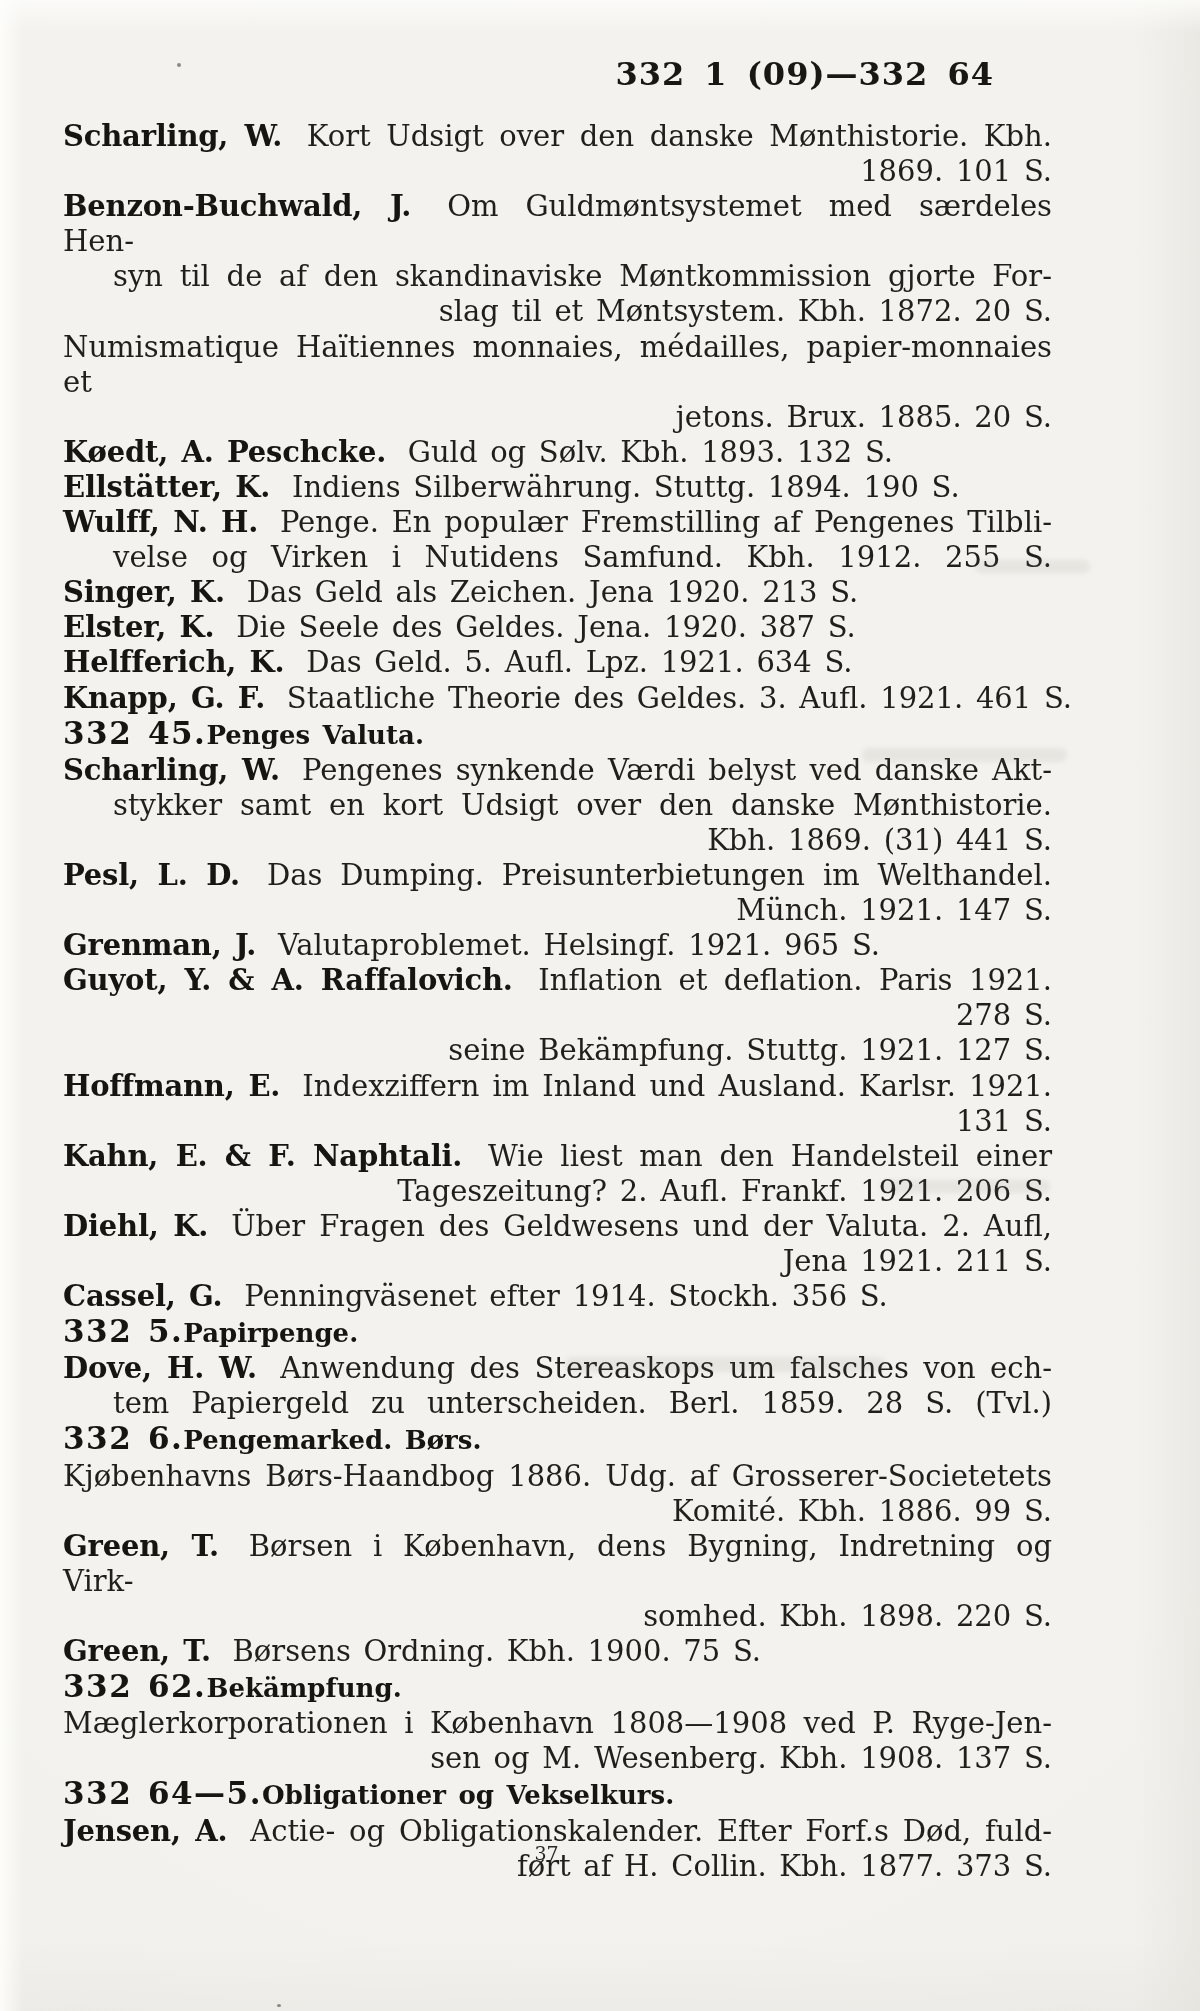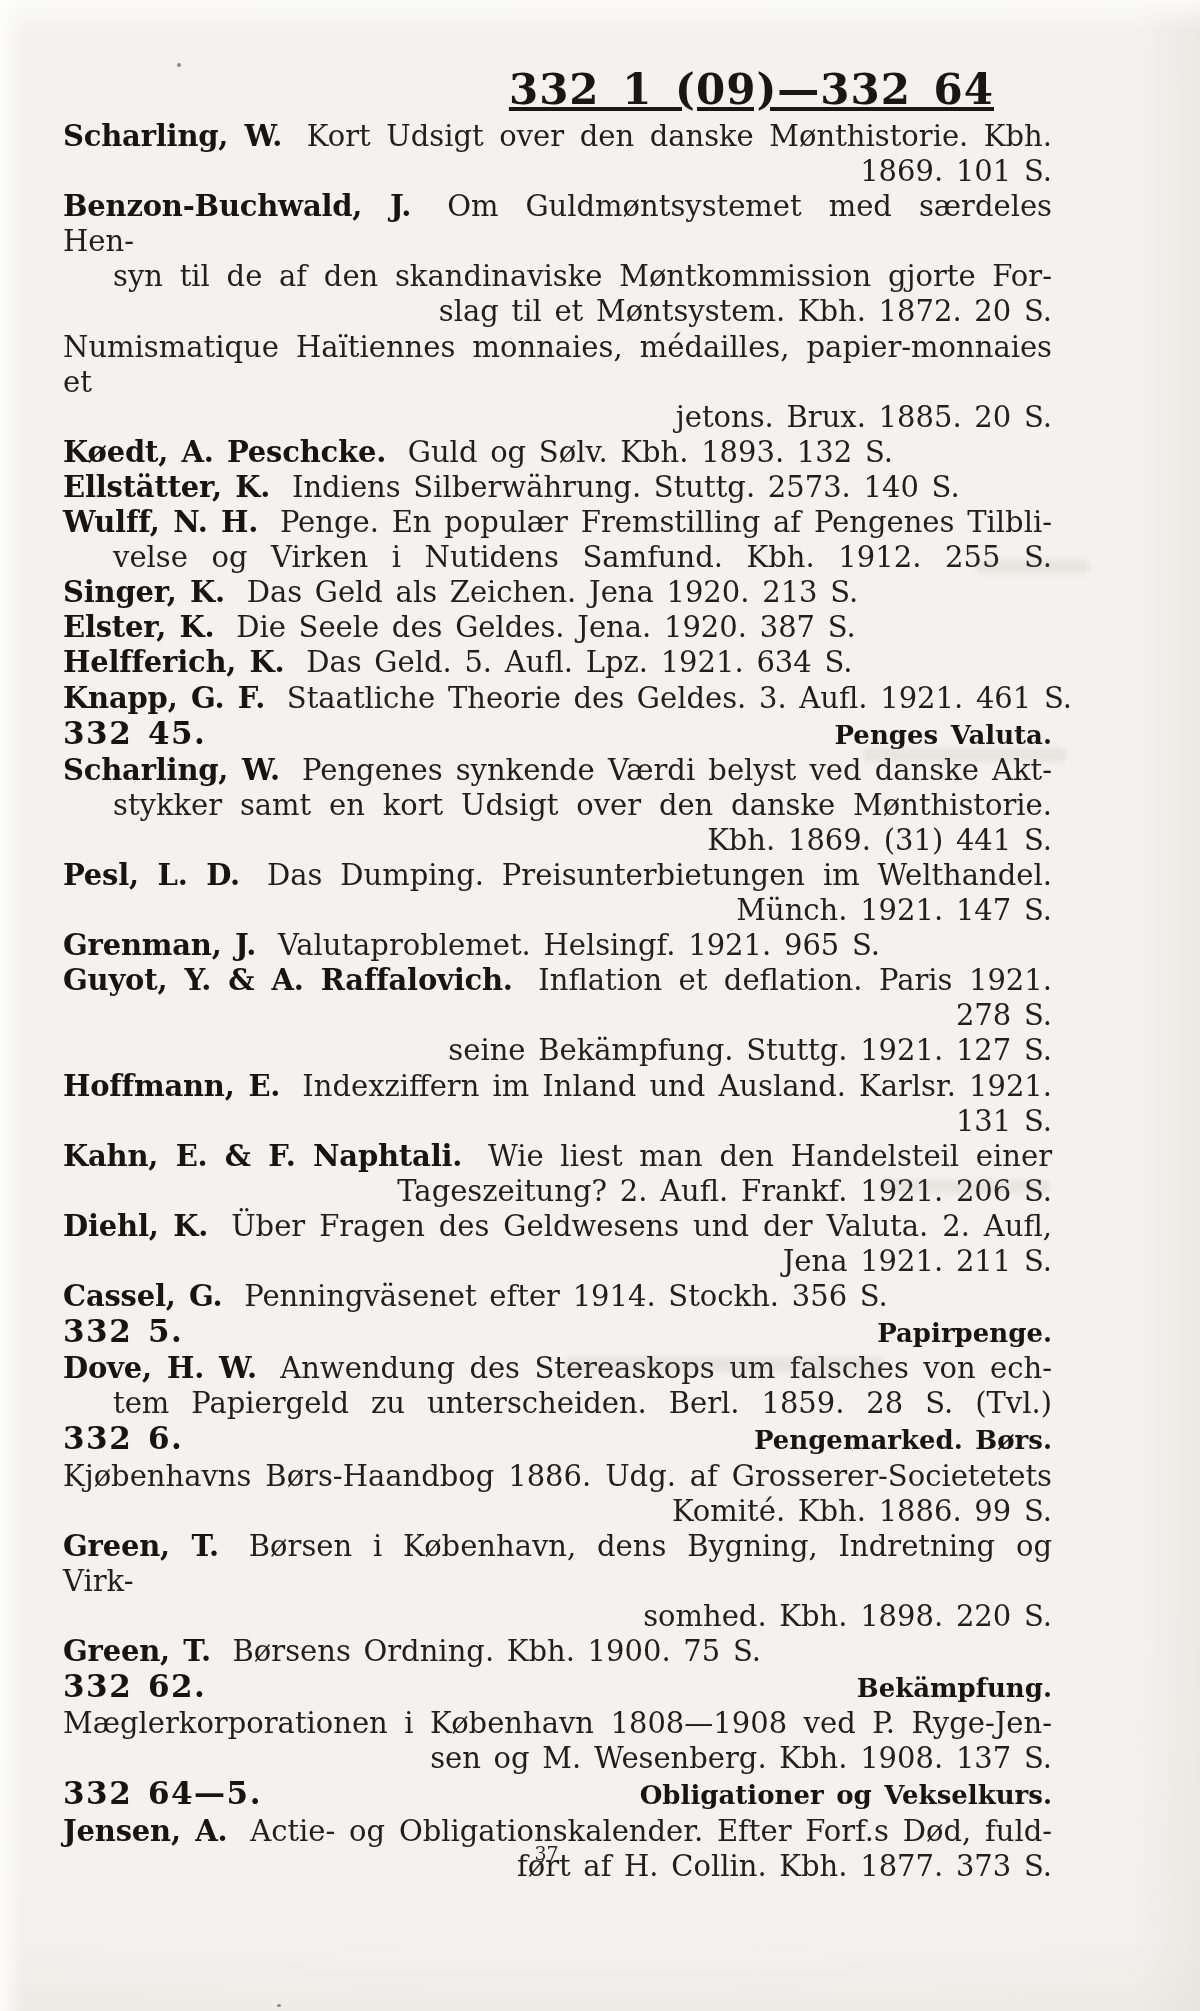--- a/index.html
+++ b/index.html
@@ -16,29 +16,28 @@
     font-family: "DejaVu Serif", "Liberation Serif", serif;
     background:
       linear-gradient(90deg,  rgba(253,253,251,0.95) 0px, rgba(253,253,251,0) 24px),
       linear-gradient(180deg, rgba(252,252,250,0.85) 0px, rgba(252,252,250,0) 32px),
       linear-gradient(270deg, rgba(224,222,216,0.45) 0px, rgba(224,222,216,0) 65px),
       linear-gradient(0deg,   rgba(227,225,219,0.35) 0px, rgba(227,225,219,0) 70px),
       radial-gradient(130% 95% at 48% 42%, #f3f2ee 55%, #eeece7 100%);
   }
   .header-code {
     position: absolute;
-    top: 69px;
+    top: 58px;
     right: 206px;
-    font-size: 42px;
+    font-size: 32px;
     line-height: 1;
     font-weight: 700;
     letter-spacing: 1px;
     word-spacing: 7px;
     color: #191714;
-    text-decoration: underline;
   }
   #text-block {
     position: absolute;
     left: 63px;
     top: 119px;
     width: 989px;
     font-size: 29px;
     line-height: 35.1px;
   }
   .line {
@@ -53,21 +52,21 @@
   }
   .line.ind { padding-left: 50px; text-align: right; }
   .author {
     font-weight: 700;
     color: #171512;
     margin-right: 9px;
     letter-spacing: -0.2px;
   }
   .sec {
     display: flex;
-    justify-content: space-between;
+    justify-content: flex-start;
     align-items: baseline;
     font-weight: 700;
     color: #171512;
     white-space: nowrap;
   }
   .sec .code { font-size: 31px; letter-spacing: 1.5px; }
   .sec .title { font-size: 26px; }
   .page-number {
     position: absolute;
     top: 1842px;
@@ -107,21 +106,21 @@
 
   <div id="text-block">
       <div class="line jst"><b class="author">Scharling, W.</b> <span>Kort Udsigt over den danske Mønthistorie. Kbh.</span></div>
       <div class="line ind"><span>1869. 101 S.</span></div>
       <div class="line jst"><b class="author">Benzon-Buchwald, J.</b> <span>Om Guldmøntsystemet med særdeles Hen-</span></div>
       <div class="line jst ind"><span>syn til de af den skandinaviske Møntkommission gjorte For-</span></div>
       <div class="line ind"><span>slag til et Møntsystem. Kbh. 1872. 20 S.</span></div>
       <div class="line jst"><span>Numismatique Haïtiennes monnaies, médailles, papier-monnaies et</span></div>
       <div class="line ind"><span>jetons. Brux. 1885. 20 S.</span></div>
       <div class="line"><b class="author">Køedt, A. Peschcke.</b> <span>Guld og Sølv. Kbh. 1893. 132 S.</span></div>
-      <div class="line"><b class="author">Ellstätter, K.</b> <span>Indiens Silberwährung. Stuttg. 2573. 140 S.</span></div>
+      <div class="line"><b class="author">Ellstätter, K.</b> <span>Indiens Silberwährung. Stuttg. 1894. 190 S.</span></div>
       <div class="line jst"><b class="author">Wulff, N. H.</b> <span>Penge. En populær Fremstilling af Pengenes Tilbli-</span></div>
       <div class="line jst ind"><span>velse og Virken i Nutidens Samfund. Kbh. 1912. 255 S.</span></div>
       <div class="line"><b class="author">Singer, K.</b> <span>Das Geld als Zeichen. Jena 1920. 213 S.</span></div>
       <div class="line"><b class="author">Elster, K.</b> <span>Die Seele des Geldes. Jena. 1920. 387 S.</span></div>
       <div class="line"><b class="author">Helfferich, K.</b> <span>Das Geld. 5. Aufl. Lpz. 1921. 634 S.</span></div>
       <div class="line"><b class="author">Knapp, G. F.</b> <span>Staatliche Theorie des Geldes. 3. Aufl. 1921. 461 S.</span></div>
       <div class="line sec">
         <span class="code">332 45.</span>
         <span class="title">Penges Valuta.</span>
       </div>

